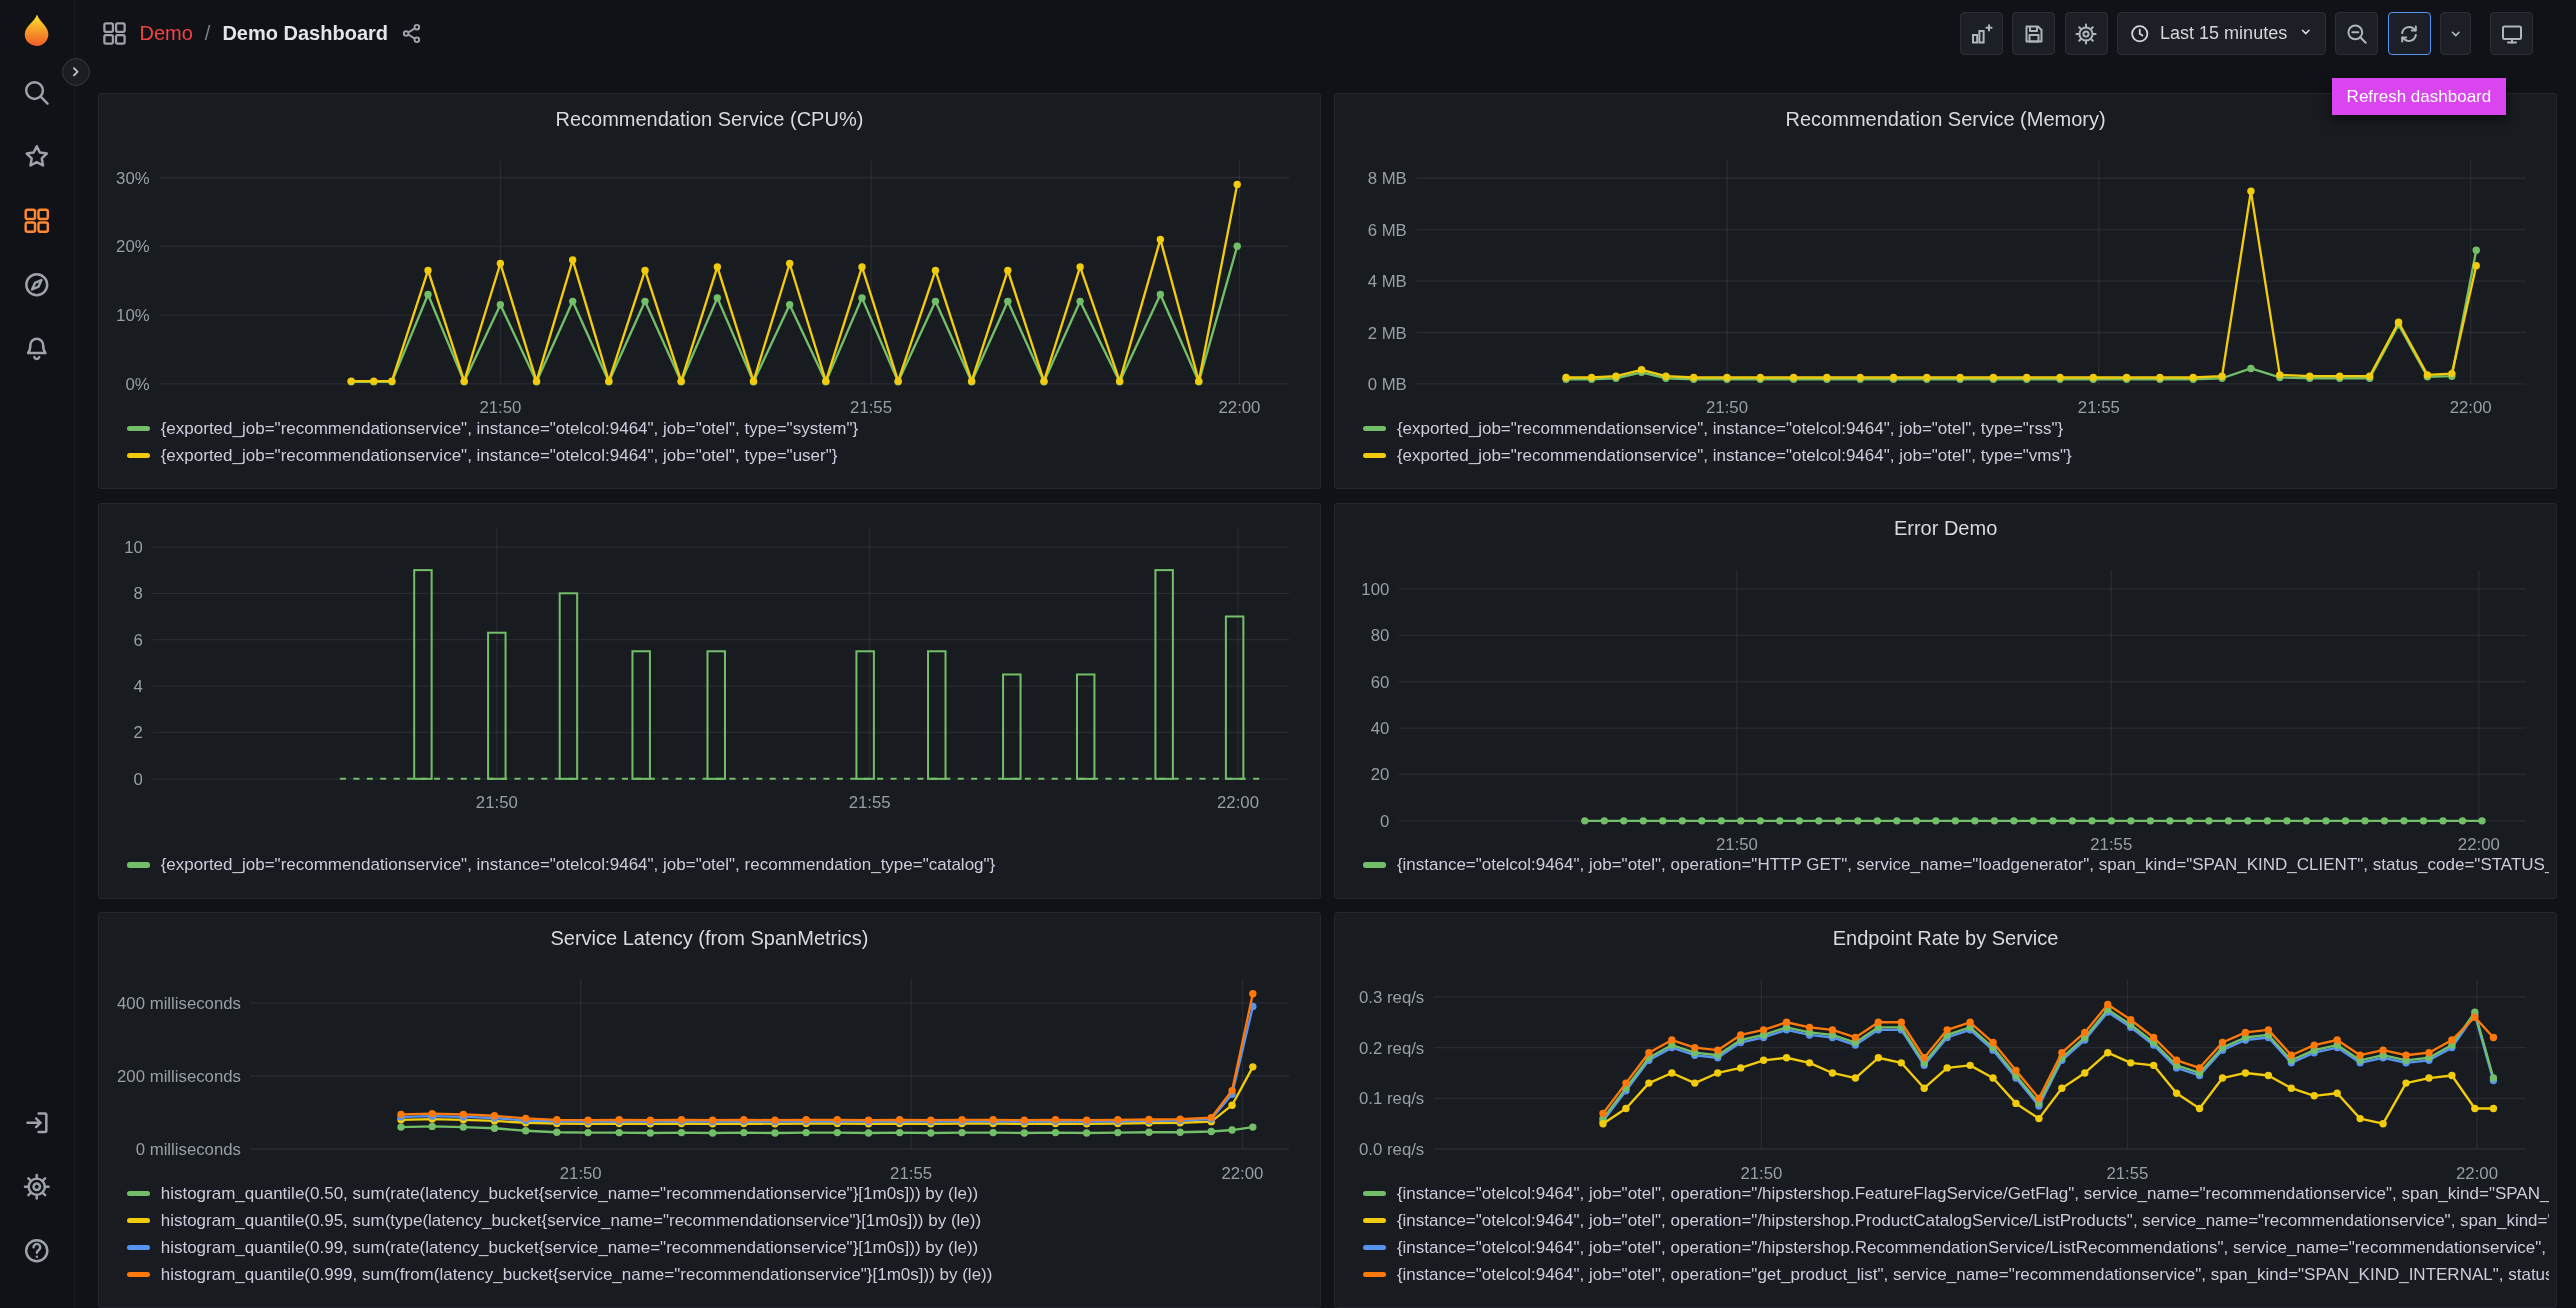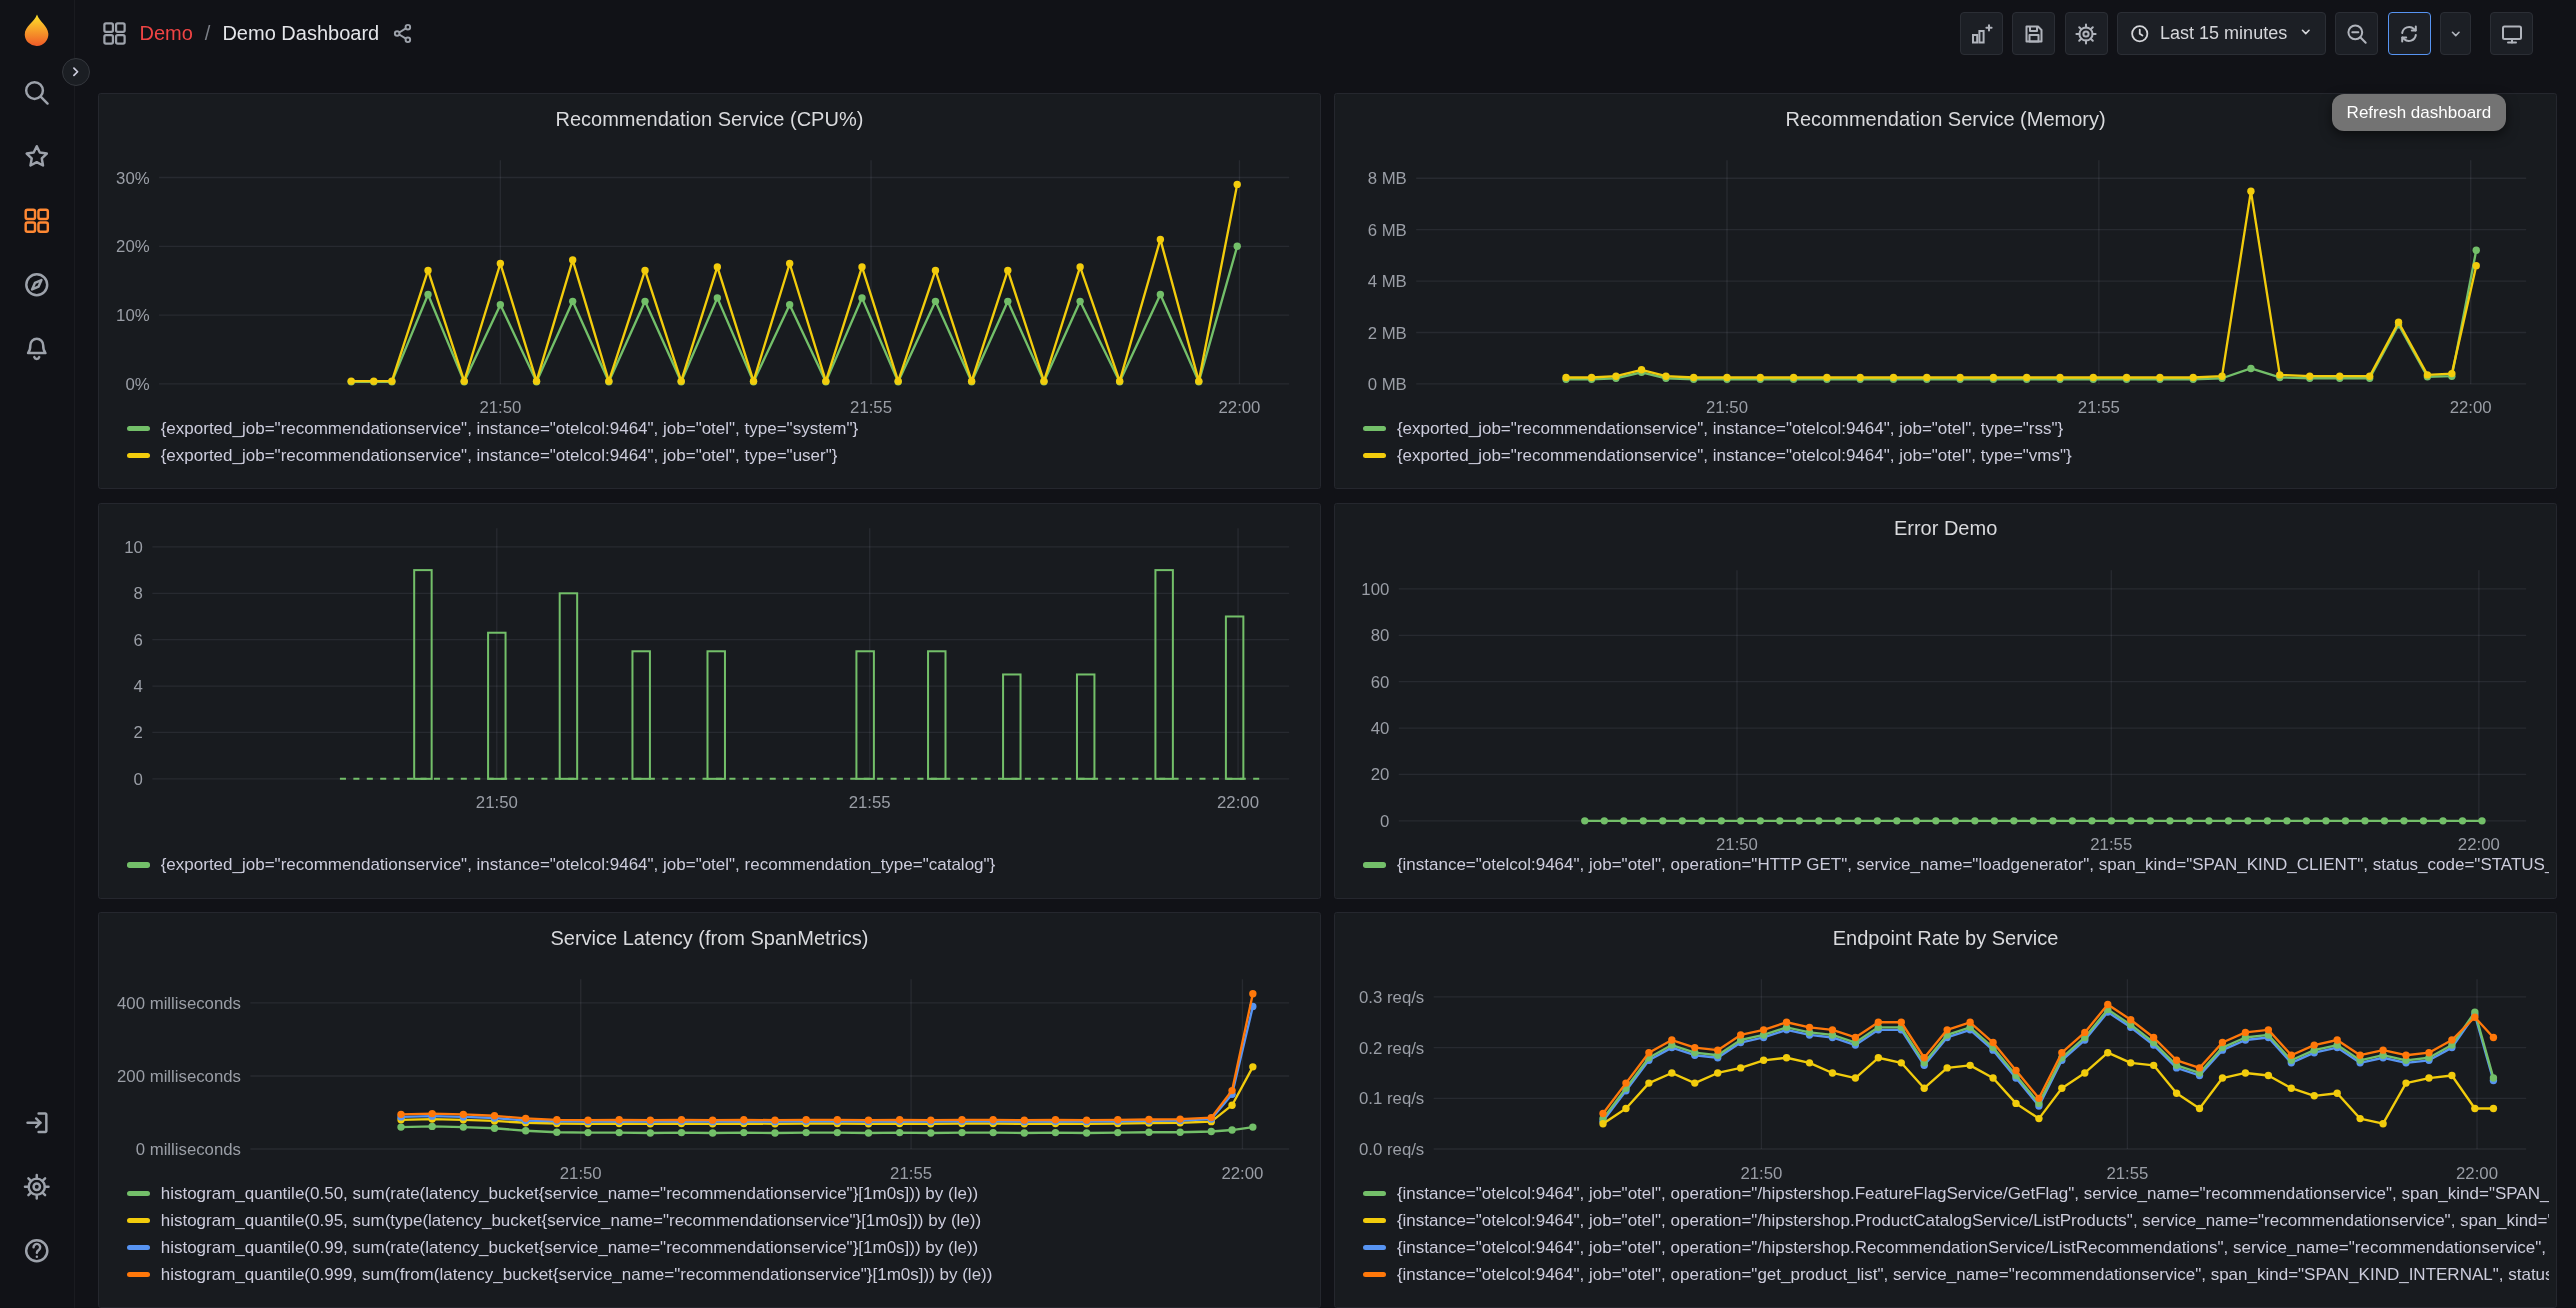--- a/index.html
+++ b/index.html
@@ -21,37 +21,37 @@
                   justify-content:center;cursor:pointer;z-index:20}
   .sidebar-expand svg{width:17.5px;height:17.5px}
 
   
   .main{flex:1;display:flex;flex-direction:column;position:relative;min-width:0}
   .topbar{height:79px;display:flex;align-items:center;gap:12px;padding:0 43px 0 25.5px}
   .crumb-icon{color:#9da2ab;display:flex}
   .crumb-icon svg{width:27px;height:27px}
   .crumb-root{font-size:20px;color:#ef4444;cursor:pointer}
   .crumb-sep{font-size:20px;color:#7b7f87}
-  .crumb-current{font-size:20px;color:#e4e5e9;font-weight:400}
+  .crumb-current{font-size:20px;color:#e4e5e9;font-weight:700}
   .share-btn{background:transparent;border:none;color:#9da2ab;display:flex;cursor:pointer}
   .share-btn svg{width:23px;height:23px}
 
   .tb-right{margin-left:auto;display:flex;align-items:center;gap:9.4px}
   .tb-btn{height:43px;min-width:43px;background:#1c1f25;border:0.7px solid #2b2e35;border-radius:4px;
           color:#b0b4bc;display:flex;align-items:center;justify-content:center;cursor:pointer}
   .tb-btn svg{width:24px;height:24px}
   .time-btn{padding:0 11px;gap:9.4px;font-size:18px;color:#d5d6da}
   .time-btn .caret svg{width:17.5px;height:17.5px}
   .refresh-btn{border:1.3px solid #5794f2}
   .caret-btn{min-width:31px}
   .caret-btn svg{width:17.5px;height:17.5px}
   .tv-btn{margin-left:9.4px}
 
-  .tooltip{position:absolute;top:94px;right:70px;background:#737373;color:#fff;font-size:17px;
-           padding:8.7px 14.8px;border-radius:12px;z-index:30;box-shadow:0 4px 12px rgba(0,0,0,.55);white-space:nowrap}
+  .tooltip{position:absolute;top:78px;right:70px;background:#d946ef;color:#fff;font-size:17px;
+           padding:8.7px 14.8px;border-radius:0;z-index:30;box-shadow:0 4px 12px rgba(0,0,0,.55);white-space:nowrap}
 
   
   .grid{display:grid;grid-template-columns:1fr 1fr;grid-auto-rows:396px;gap:13.4px;padding:25.5px 19px 0 23px}
   .panel{background:#181b1f;border:0.7px solid #25272e;border-radius:2.7px;display:flex;flex-direction:column;
          padding:4px 0 15px;overflow:hidden;position:relative}
   .panel-title{height:42px;display:flex;align-items:center;justify-content:center;font-size:20px;
                font-weight:500;color:#d9dadd;cursor:pointer}
   .chart{flex:1;min-height:0;margin:0 12px 0 5.4px}
   .chart svg{display:block}
   .legend{padding:2.7px 6.7px 4px 28px}

